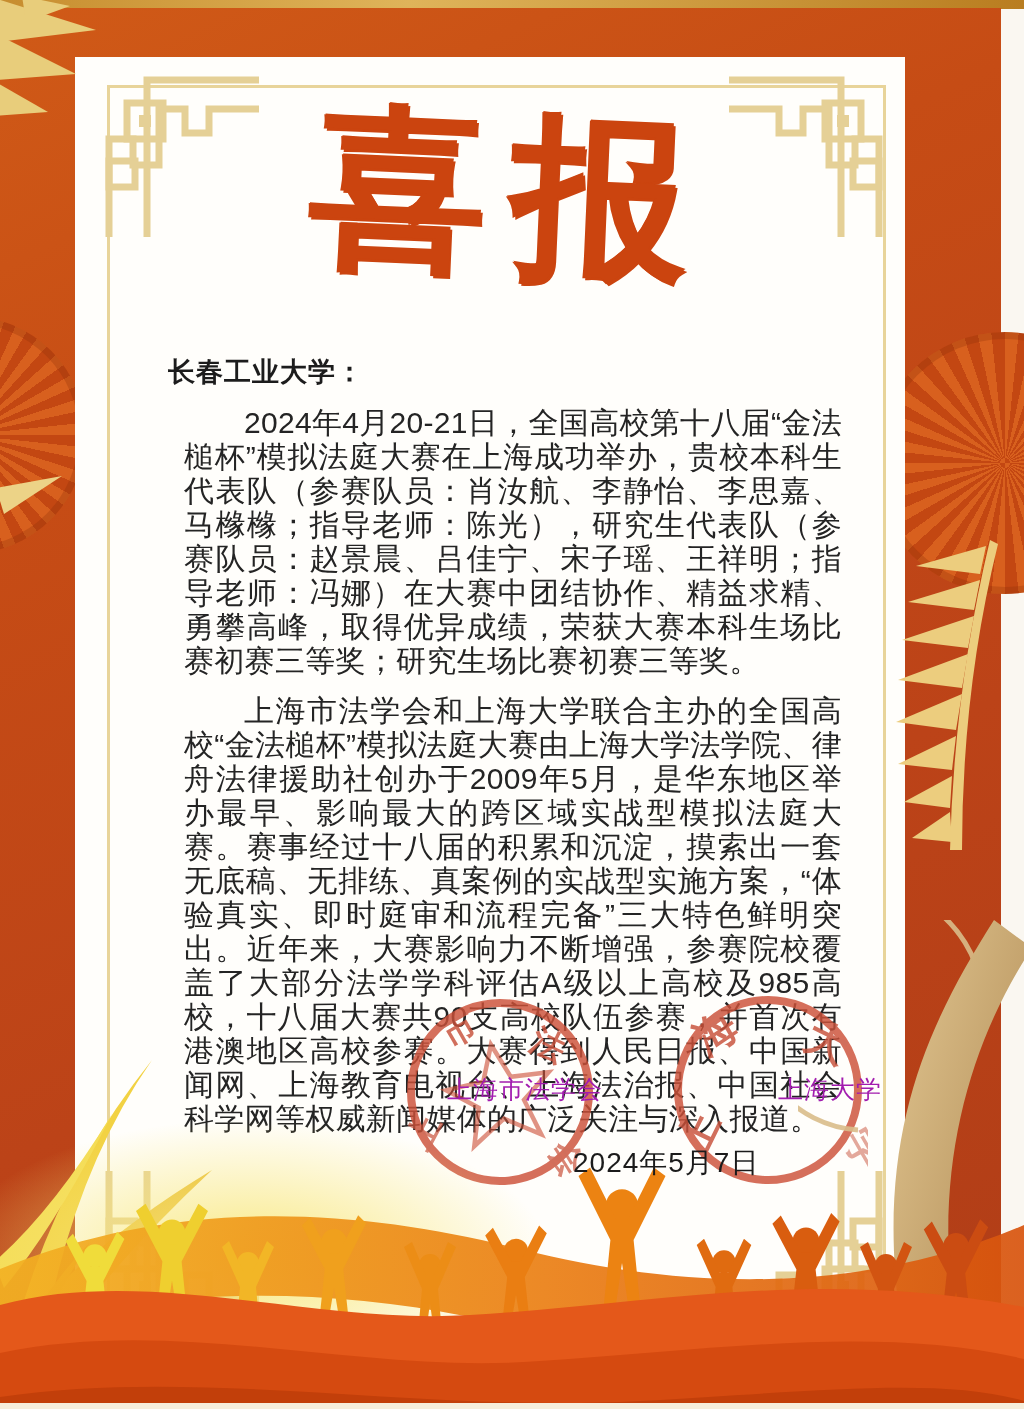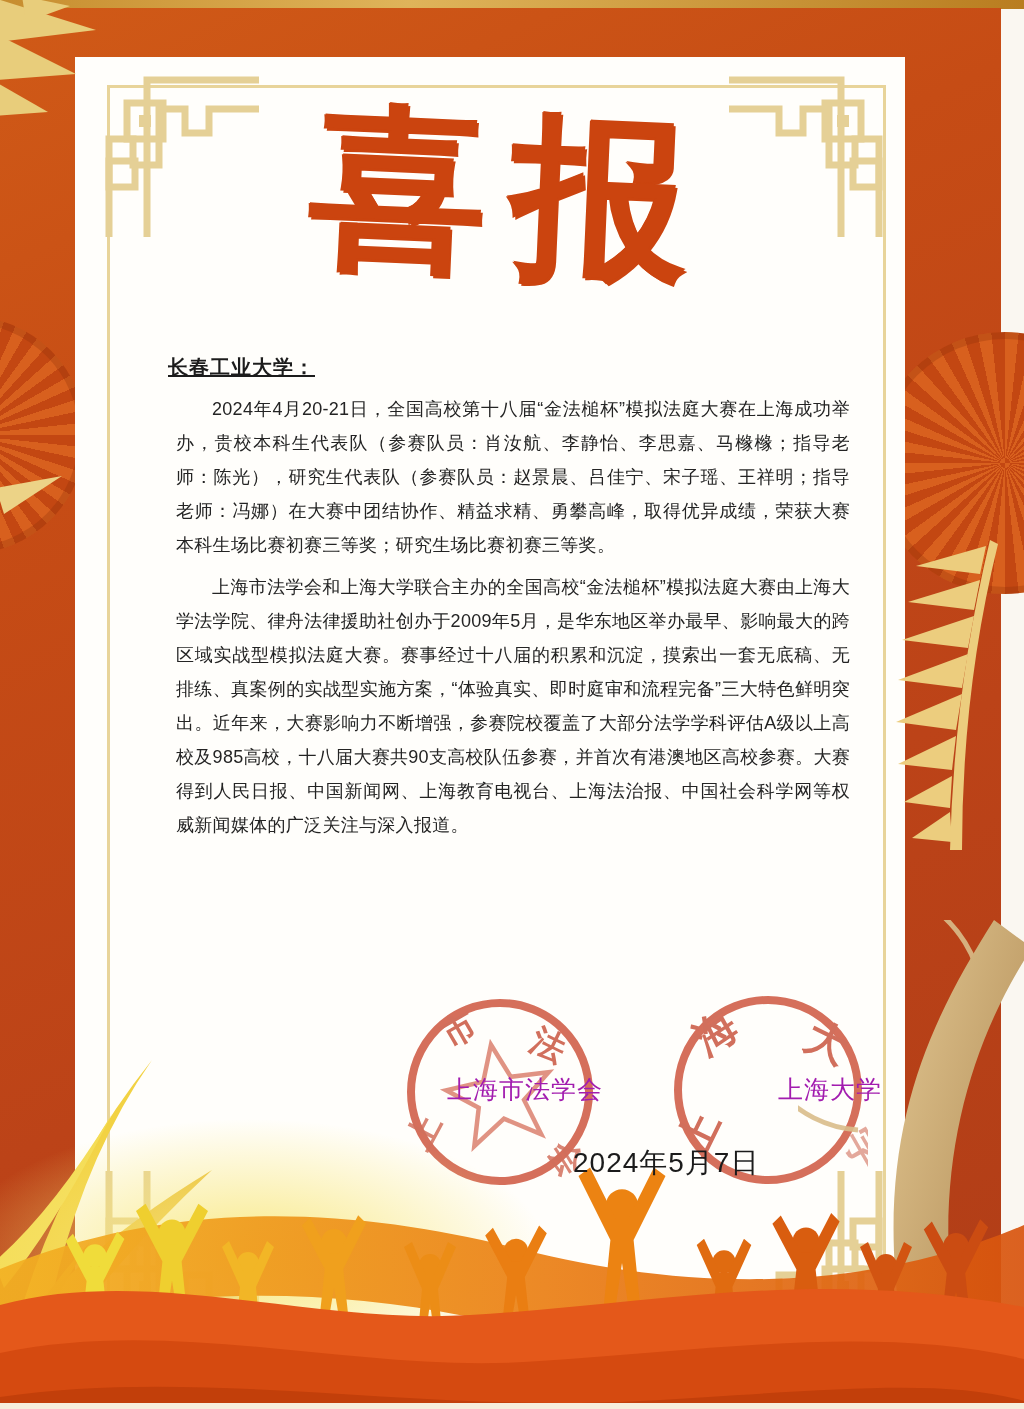--- a/index.html
+++ b/index.html
@@ -19,22 +19,22 @@
   .corner.tr{right:8px;top:12px;transform:scaleX(-1);}
   .corner.bl{left:16px;bottom:58px;transform:scaleY(-1);}
   .corner.br{right:8px;bottom:58px;transform:scale(-1,-1);}
   
   .title{position:absolute;left:0;top:78px;width:100%;text-align:center;z-index:5;
          font-size:176px;font-weight:900;color:#cb440f;letter-spacing:26px;
          transform:rotate(2.5deg);text-shadow:2px 3px 0 #cb440f,-1px 1px 0 #cb440f;
          font-family:"Liberation Serif",serif;}
   
   .content{position:absolute;left:168px;top:354px;width:690px;z-index:5;color:#222;}
-  .salutation{font-size:20px;font-weight:bold;letter-spacing:1px;margin:0 0 11px 0;color:#1c1c1c;text-decoration:underline;}
-  p.body{font-size:18px;line-height:34px;margin:8px;text-indent:2em;
+  .salutation{font-size:27px;font-weight:bold;letter-spacing:1px;margin:0 0 11px 0;color:#1c1c1c;}
+  p.body{font-size:30px;line-height:34px;margin:16px;text-indent:2em;
          text-align:justify;letter-spacing:.3px;color:#242424;}
   
   .sig{position:absolute;font-size:25px;color:#a21caf;z-index:7;letter-spacing:1px;}
   .sig-left{left:447px;top:1073px;}
   .sig-right{left:738px;top:1073px;margin-left:40px;}
   .date-line{position:absolute;left:573px;top:1128px;font-size:28px;color:#1b1b1b;z-index:9;letter-spacing:1px;margin-top:16px;}
   
   .seal{position:absolute;width:200px;height:200px;z-index:6;opacity:.82;}
   .seal.left{left:400px;top:992px;}
   .seal.right{left:668px;top:990px;}

